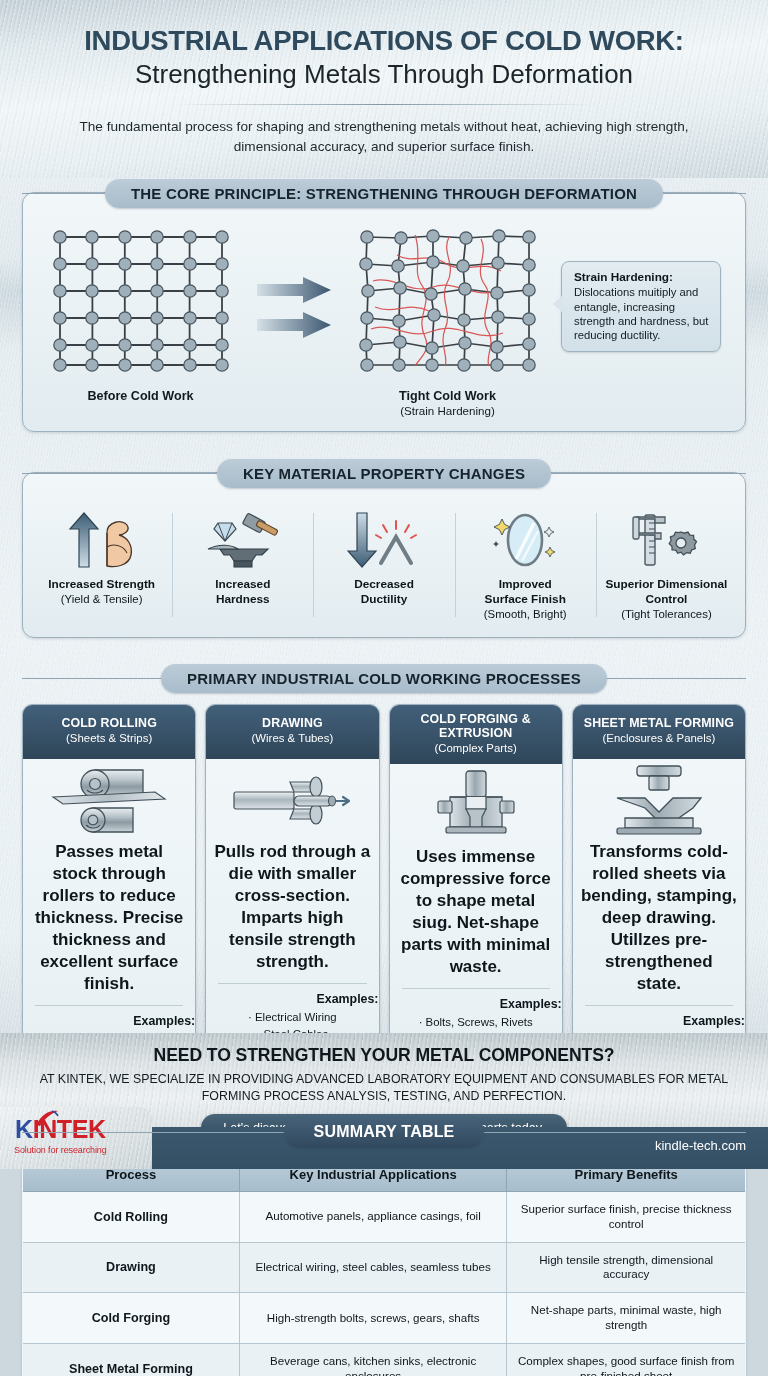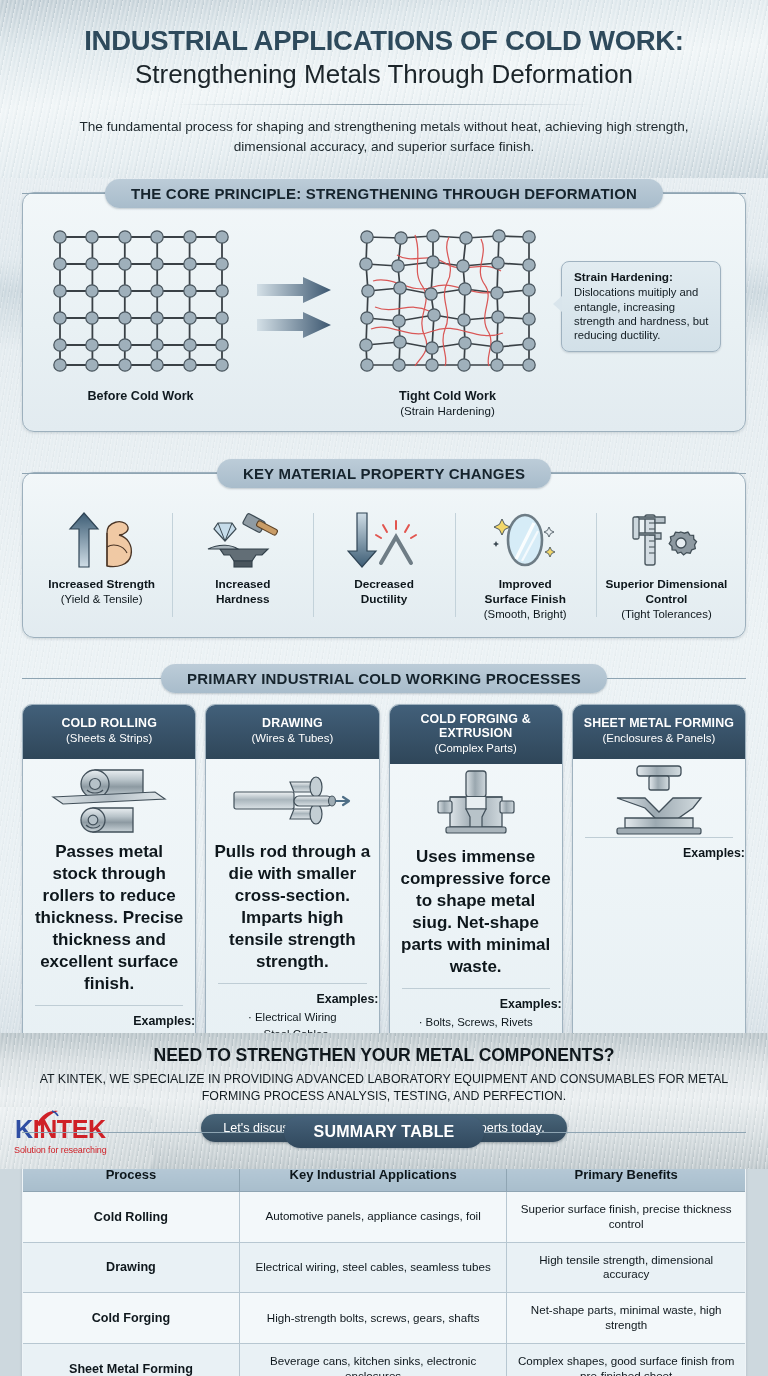--- a/index.html
+++ b/index.html
@@ -65,21 +65,21 @@
     max-width: 610px;
     margin: 0 auto;
   }
 
   
   .section { position: relative; margin: 0 22px; }
   .sec-headwrap {
     position: relative;
     display: flex;
     align-items: center;
-    justify-content: flex-end;
+    justify-content: space-between;
     height: 30px;
     z-index: 4;
   }
   .sec-headwrap .line {
     flex: 1;
     height: 1px;
     background: #8ea4b2;
   }
   .pill {
     display: inline-block;
@@ -724,20 +724,21 @@
                   <stop offset="1" stop-color="#d3dce0"></stop>
               </linearGradient>
             </defs>
             <rect x="40" y="2" width="44" height="10" rx="3" fill="url(#sm1)" stroke="#42505a" stroke-width="1.3"></rect>
             <rect x="52" y="12" width="20" height="14" rx="2" fill="url(#sm1)" stroke="#42505a" stroke-width="1.3"></rect>
             <path d="M20 34 L48 34 L62 48 L76 34 L104 34 L96 44 L76 58 L62 58 L48 44 Z" fill="url(#sm1)" stroke="#42505a" stroke-width="1.3"></path>
             <path d="M28 54 L96 54 L96 64 L28 64 Z" fill="url(#sm1)" stroke="#42505a" stroke-width="1.3"></path>
             <rect x="20" y="64" width="84" height="6" rx="2" fill="#9fabb3" stroke="#42505a" stroke-width="1.2"></rect>
           </svg>
         </div>
+        <div class="card-desc">Transforms cold-rolled sheets via bending, stamping, deep drawing. Utillzes pre-strengthened state.</div>
         <div class="card-div"></div>
         <div class="card-ex-h">Examples:</div>
       </div>
 
     </div>
   </div>
 
   <div class="section" id="table-section">
     <div class="sec-headwrap">
       <div class="line"></div>
@@ -776,20 +777,23 @@
         </tr>
       </tbody>
     </table>
   </div>
 
   <div class="footer">
     <div class="cta-title">NEED TO STRENGTHEN YOUR METAL COMPONENTS?</div>
     <div class="cta-text">AT KINTEK, WE SPECIALIZE IN PROVIDING ADVANCED LABORATORY EQUIPMENT AND CONSUMABLES FOR METAL FORMING PROCESS ANALYSIS, TESTING, AND PERFECTION.</div>
     <div class="cta-btn">Let's discuss your R&amp;D needs. Contact our experts today.</div>
 
+    <div class="footbar">
+      <div class="url">kindle-tech.com</div>
+    </div>
 
     <div class="logo-plate">
       <div class="logo-wrap">
         <svg class="logo-swoosh" width="26" height="16" viewBox="0 0 26 16">
           <path d="M2 15 C8 4, 16 0, 24 1 C18 3, 11 8, 6 16 Z" fill="#cf2027"></path>
           <path d="M18 1 C21 2, 23 4, 24 6" fill="none" stroke="#2f4ea3" stroke-width="1.6"></path>
         </svg>
         <div class="logo-text">
           <span class="logo-k">K</span><span class="logo-rest">INTEK</span>
         </div>

